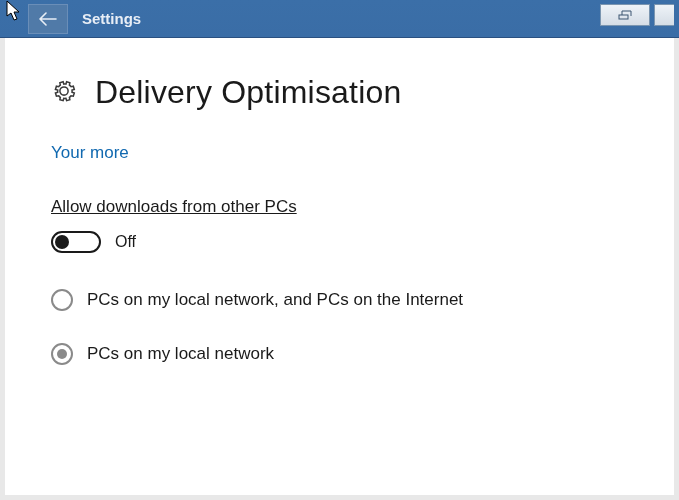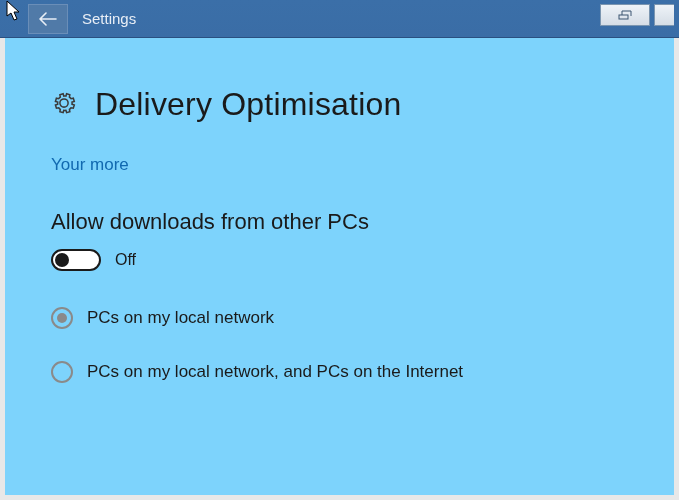--- a/index.html
+++ b/index.html
@@ -25,21 +25,21 @@
       justify-content: center;
       color: #e8eef6;
       font-size: 16px;
       cursor: pointer;
     }
     .back-btn svg { display:block; }
     .title {
       color: #e8eef6;
       font-size: 15px;
       margin-left: 14px;
-      font-weight: 400;
+      font-weight: 700;
     }
     .win-controls {
       position: absolute;
       right: 5px;
       top: 4px;
       display: flex;
       gap: 4px;
     }
     .win-btn {
       width: 50px;
@@ -49,24 +49,24 @@
       display: flex;
       align-items: center;
       justify-content: center;
       color: #3a5570;
       font-size: 10px;
       cursor: pointer;
     }
     .win-btn.partial { width: 20px; border-right: none; }
 
     .content {
-      background: #7dd3fc;
+      background: #ffffff;
       margin: 0 5px 5px 5px;
       height: calc(500px - 38px - 5px);
-      padding: 48px 40px 0 46px;
+      padding: 36px 40px 0 46px;
       overflow: hidden;
     }
 
     .heading-row {
       display: flex;
       align-items: center;
       gap: 18px;
       margin-bottom: 32px;
     }
     .gear {
@@ -89,23 +89,24 @@
     .learn {
       font-size: 17px;
       color: #1169b0;
       text-decoration: none;
       display: inline-block;
       margin-bottom: 34px;
       cursor: pointer;
     }
 
     .subheading {
-      font-size: 22px;
+      font-size: 17px;
       color: #1a1a1a;
       margin-bottom: 14px;
+      text-decoration: underline;
     }
 
     .toggle-row {
       display: flex;
       align-items: center;
       gap: 14px;
       margin-bottom: 36px;
     }
     .toggle {
       width: 50px;
@@ -206,23 +207,23 @@
   <div class="subheading">Allow downloads from other PCs</div>
 
   <div class="toggle-row">
     <div class="toggle">
       <div class="knob"></div>
     </div>
     <div class="toggle-label">Off</div>
   </div>
 
   <div class="radio-row">
+    <div class="radio"></div>
+    <div class="radio-label">PCs on my local network, and PCs on the Internet</div>
+  </div>
+
+  <div class="radio-row">
     <div class="radio selected">
         <div class="dot"></div>
       </div>
     <div class="radio-label">PCs on my local network</div>
   </div>
-
-  <div class="radio-row">
-    <div class="radio"></div>
-    <div class="radio-label">PCs on my local network, and PCs on the Internet</div>
-  </div>
 </div>
 
 </body></html>

